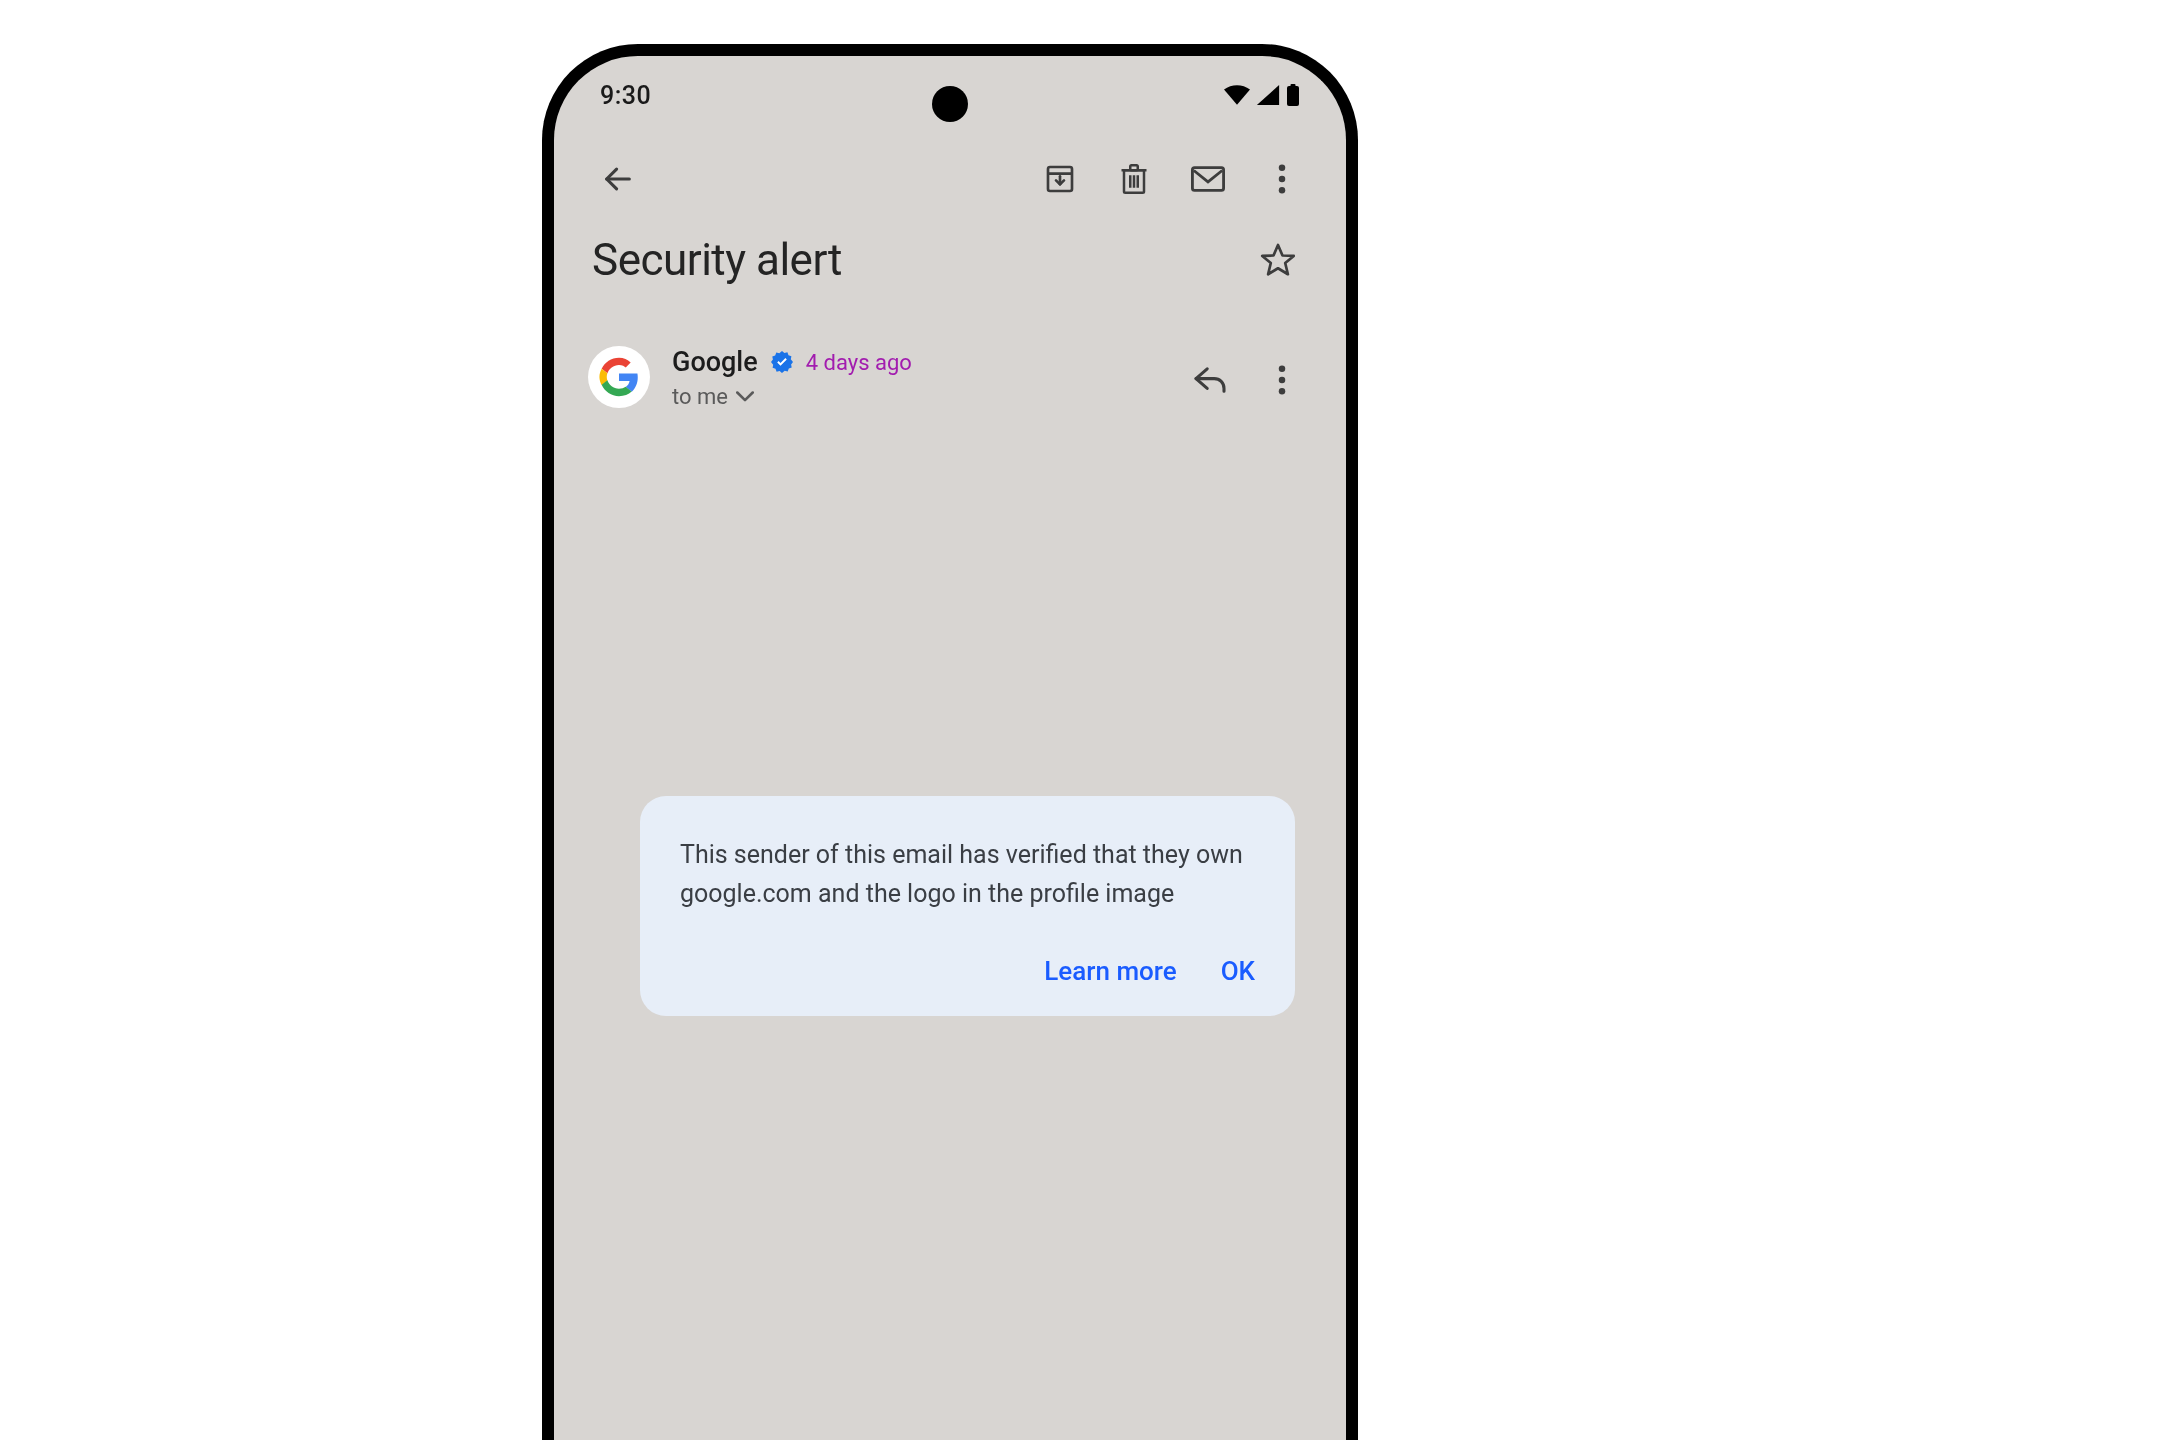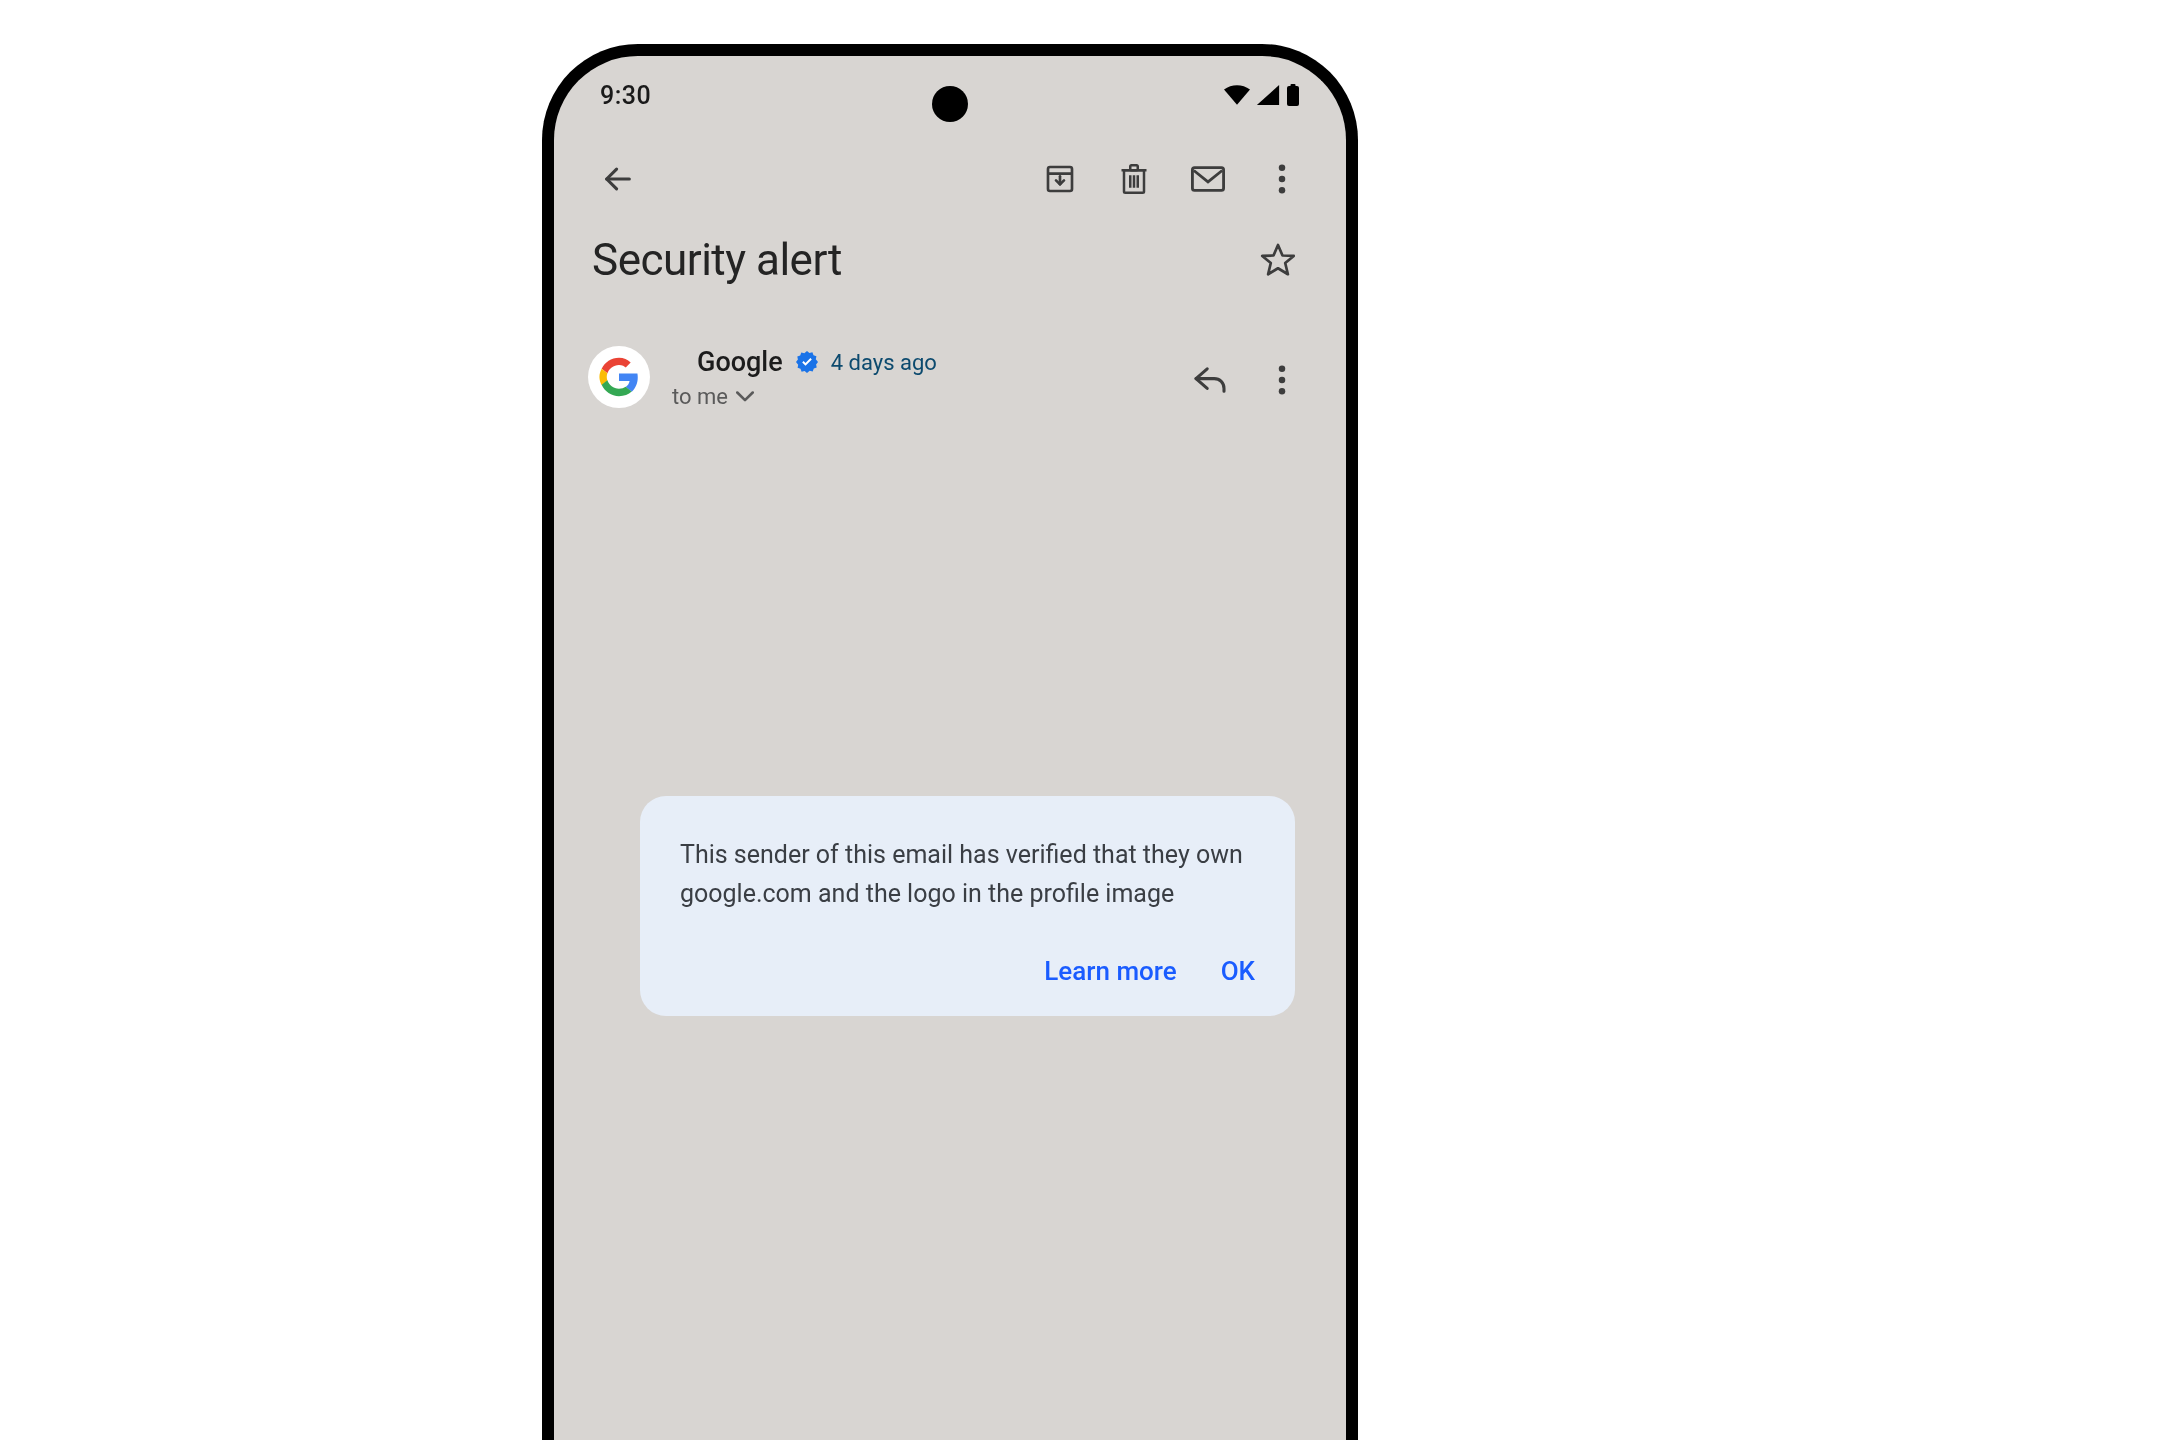--- a/index.html
+++ b/index.html
@@ -26,22 +26,22 @@
   .spacer{flex:1;}
   .iconbtn{width:60px;height:60px;display:flex;align-items:center;justify-content:center;border-radius:50%;}
   
   .subject{display:flex;align-items:center;padding:6px 38px 10px 38px;gap:18px;}
   .subject h1{flex:1;margin:0;font-size:44px;font-weight:400;color:#242424;letter-spacing:-0.5px;}
   
   .sender{display:flex;align-items:flex-start;padding:46px 34px 0 34px;gap:22px;}
   .avatar{width:62px;height:62px;border-radius:50%;background:#fff;display:flex;align-items:center;justify-content:center;flex-shrink:0;}
   .sender-main{flex:1;display:flex;flex-direction:column;gap:6px;padding-top:0px;}
   .name-line{display:flex;align-items:center;gap:12px;}
-  .sname{font-size:27px;font-weight:500;color:#1c1c1c;margin-left:25px;}
-  .sdate{font-size:22px;color:#0c4a6e;}
+  .sname{font-size:27px;font-weight:500;color:#1c1c1c;}
+  .sdate{font-size:22px;color:#a21caf;}
   .recip{display:flex;align-items:center;gap:8px;font-size:22px;color:#5a5a5a;}
   .sender-actions{display:flex;align-items:center;gap:12px;padding-top:4px;}
   
   .popover{
     position:absolute;
     left:86px; right:51px; top:740px;
     background:#e7eef8;
     border-radius:26px;
     padding:40px 40px 30px 40px;
     box-sizing:border-box;

